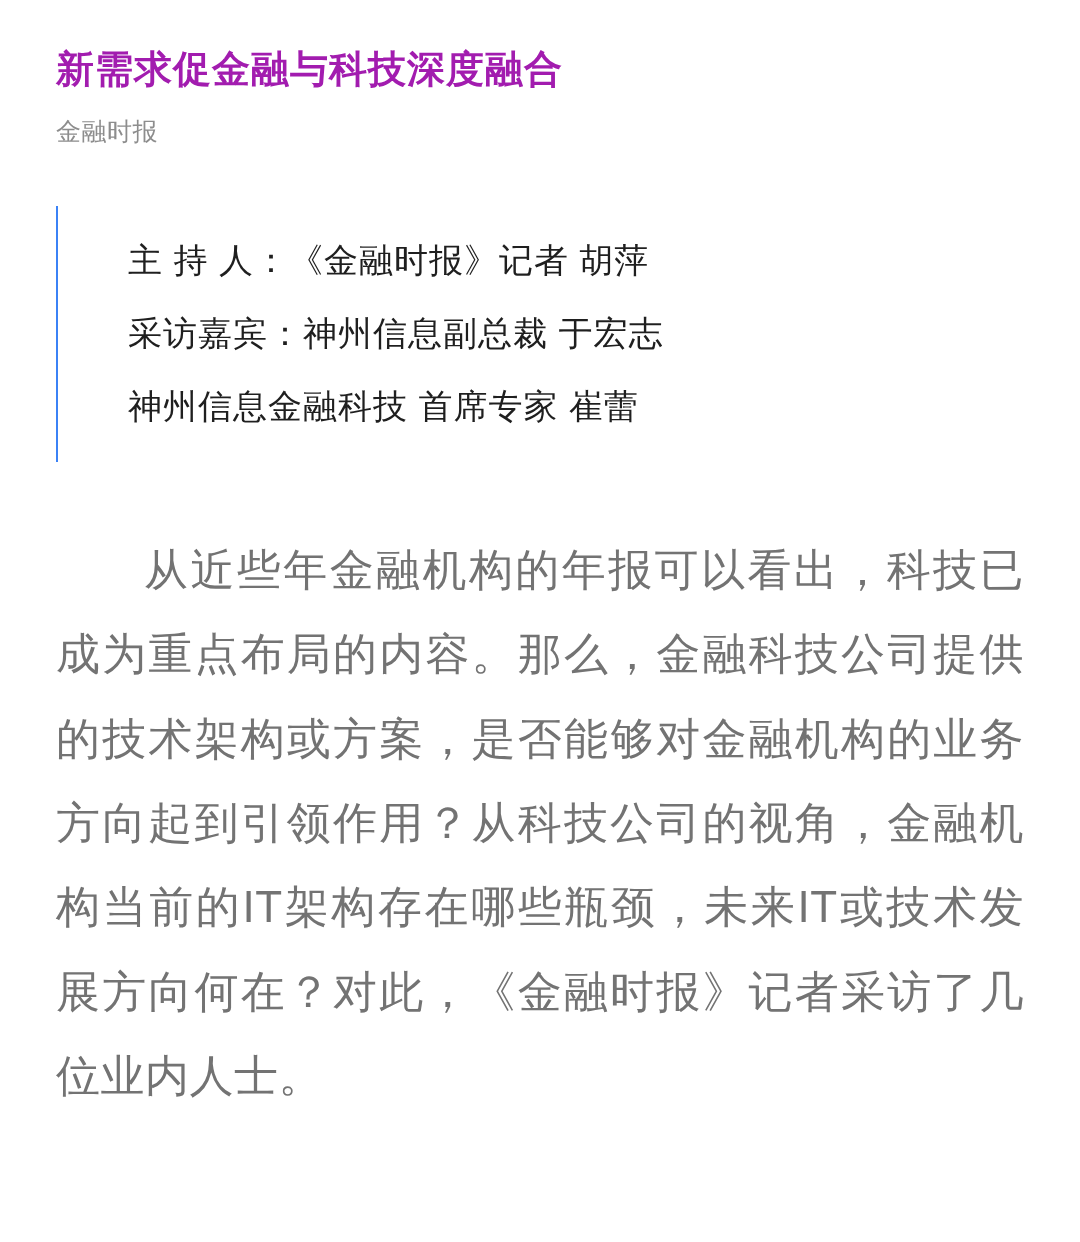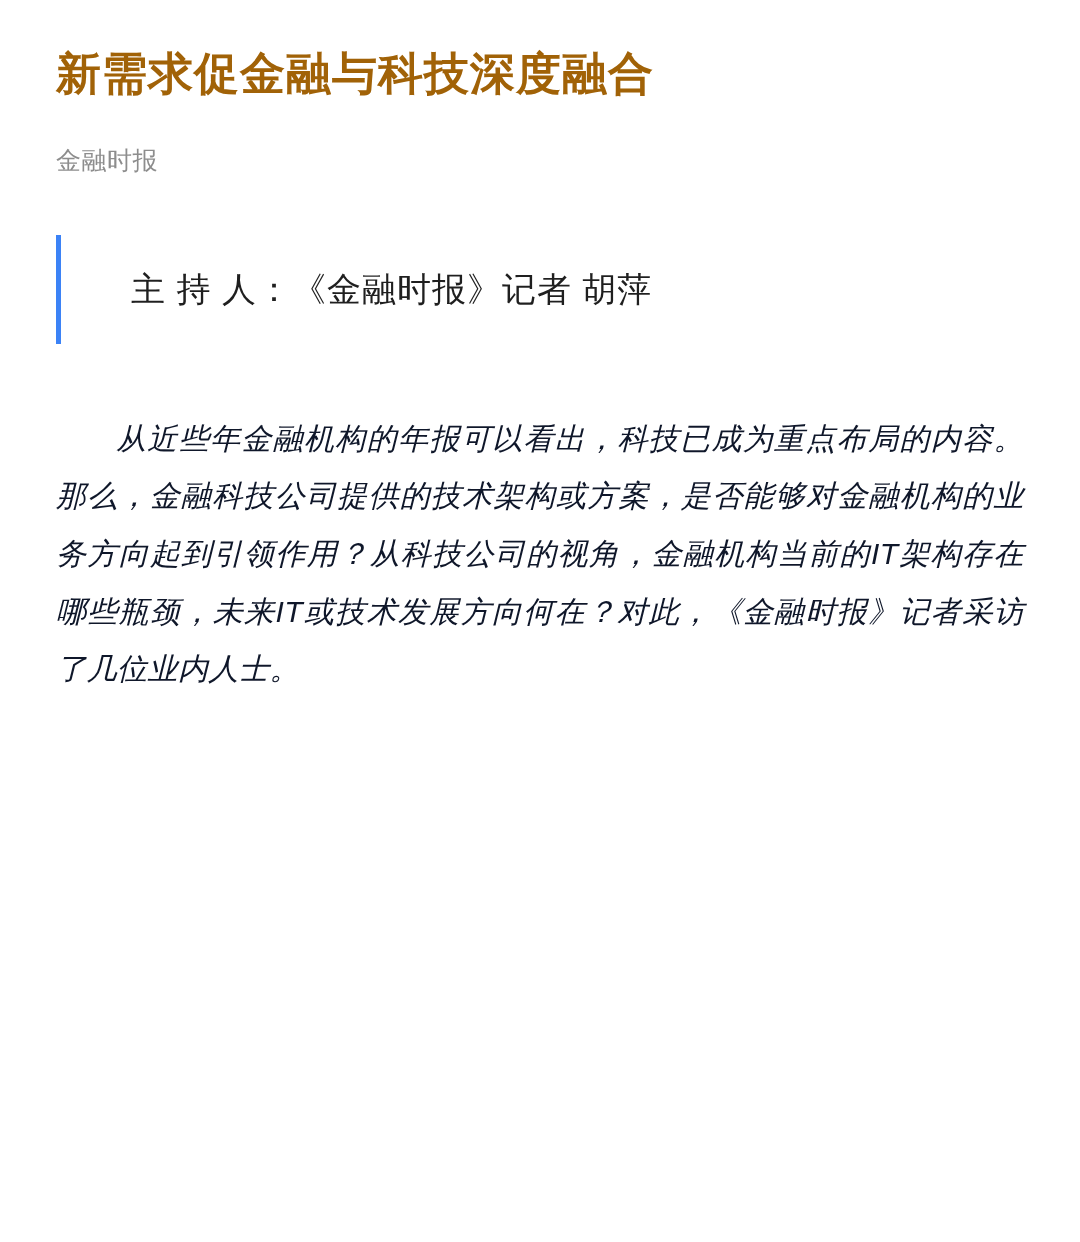--- a/index.html
+++ b/index.html
@@ -13,81 +13,82 @@
     font-family: "Liberation Sans", "DejaVu Sans", sans-serif;
     color: #1a1a1a;
     -webkit-font-smoothing: antialiased;
   }
   .article {
     padding: 44px 56px 0 56px;
     box-sizing: border-box;
     width: 1080px;
   }
   .title {
-    font-size: 45px;
+    font-size: 38px;
     font-weight: 700;
     letter-spacing: 1px;
     line-height: 1.35;
-    color: #a16207;
+    color: #a21caf;
     margin: 0 0 4px 0;
   }
   .meta {
-    margin-top: 39px;
+    margin-top: 20px;
     font-size: 25px;
     color: #8d8d8d;
     letter-spacing: 0.5px;
     display: flex;
     align-items: flex-end;
     gap: 28px;
   }
   .meta-source {
     color: #8d8d8d;
   }
   .meta-date {
     color: #8d8d8d;
   }
   .quote-block {
     margin-top: 58px;
-    border-left: 5px solid #3b82f6;
+    border-left: 2px solid #3b82f6;
     padding: 18px 0 18px 70px;
   }
   .quote-line {
     font-size: 34px;
     line-height: 2.15;
     color: #1f1f1f;
     letter-spacing: 1px;
     white-space: nowrap;
   }
   .body-text {
     margin-top: 66px;
-    font-size: 30px;
+    font-size: 44px;
     line-height: 1.92;
-    color: #0f172a;
+    color: #737373;
     text-align: justify;
     text-justify: inter-ideograph;
     letter-spacing: 0.5px;
-    font-style: italic;
   }
   .body-text p {
     margin: 0;
     text-indent: 2em;
   }
 </style>
 </head>
 <body>
 
 <div class="article">
 
   <h1 class="title">新需求促金融与科技深度融合</h1>
 
   <div class="meta">
     <span class="meta-source">金融时报</span>
   </div>
 
   <div class="quote-block">
     <div class="quote-line">主 持 人：《金融时报》记者 胡萍</div>
+    <div class="quote-line">采访嘉宾：神州信息副总裁 于宏志</div>
+    <div class="quote-line">神州信息金融科技 首席专家 崔蕾</div>
   </div>
 
   <div class="body-text">
     <p>从近些年金融机构的年报可以看出，科技已成为重点布局的内容。那么，金融科技公司提供的技术架构或方案，是否能够对金融机构的业务方向起到引领作用？从科技公司的视角，金融机构当前的IT架构存在哪些瓶颈，未来IT或技术发展方向何在？对此，《金融时报》记者采访了几位业内人士。</p>
   </div>
 
 </div>
 
 </body></html>

